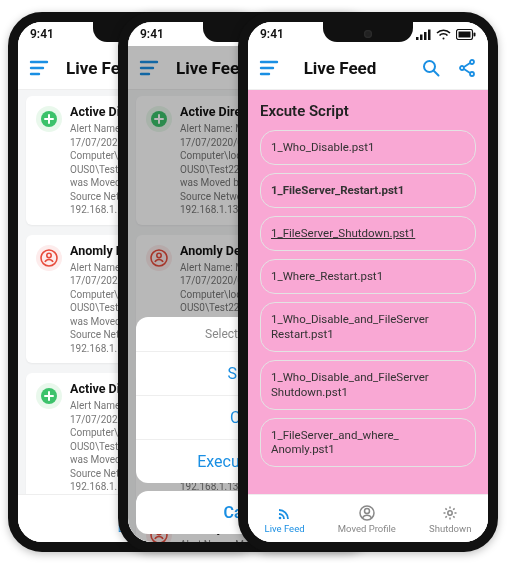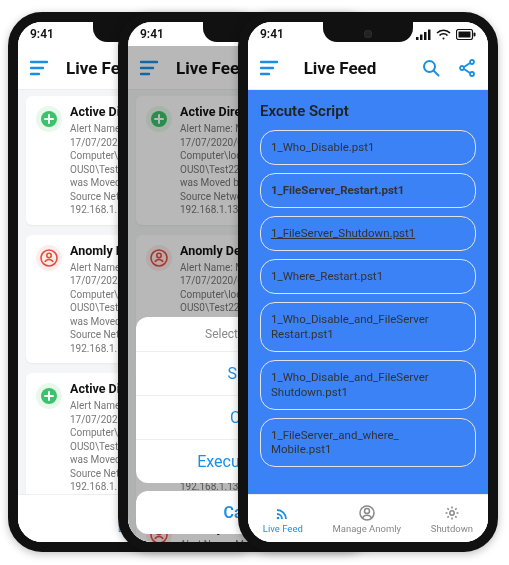--- a/index.html
+++ b/index.html
@@ -147,21 +147,21 @@
     border-radius:12px;
     text-align:center;
     font-size:16px;
     font-weight:600;
     color:#1a8fe3;
     padding:12px 0;
     cursor:pointer;
   }
   .script-page {
     flex:1;
-    background:#3b82f6;
+    background:#f9a8d4;
     padding: 8px 12px;
     overflow:hidden;
   }
   .script-title{
     font-size:15px;
     font-weight:600;
     color:#222;
     margin: 4px 0 10px;
   }
   .script-item{
@@ -475,21 +475,21 @@
       <div id="script-list">
           <div class="script-item" style="white-space: pre-line;">1_Who_Disable.pst1</div>
           <div class="script-item" style="white-space: pre-line; font-weight: bold;">1_FileServer_Restart.pst1</div>
           <div class="script-item" style="white-space: pre-line; text-decoration: underline;">1_FileServer_Shutdown.pst1</div>
           <div class="script-item" style="white-space: pre-line;">1_Where_Restart.pst1</div>
           <div class="script-item" style="white-space: pre-line;">1_Who_Disable_and_FileServer
 Restart.pst1</div>
           <div class="script-item" style="white-space: pre-line;">1_Who_Disable_and_FileServer
 Shutdown.pst1</div>
           <div class="script-item" style="white-space: pre-line;">1_FileServer_and_where_
-Mobile.pst1</div>
+Anomly.pst1</div>
         </div>
     </div>
     <div class="bottomnav">
       <div class="navitem active">
         <span class="nicon">
           <svg width="16" height="16" viewBox="0 0 16 16">
               <g fill="none" stroke="#1a8fe3" stroke-width="1.8">
                 <circle cx="3" cy="13" r="1.3" fill="#1a8fe3" stroke="none"></circle>
                 <path d="M2 9 a5 5 0 0 1 5 5"></path>
                 <path d="M2 5 a9 9 0 0 1 9 9"></path>
@@ -501,21 +501,21 @@
       <div class="navitem">
         <span class="nicon">
           <svg width="16" height="16" viewBox="0 0 16 16">
               <g fill="none" stroke="#888" stroke-width="1.5">
                 <circle cx="8" cy="8" r="7"></circle>
                 <circle cx="8" cy="6" r="2.5"></circle>
                 <path d="M3.5 13 a5 5 0 0 1 9 0"></path>
               </g>
             </svg>
         </span>
-        <span>Manage Anomly</span>
+        <span>Moved Profile</span>
       </div>
       <div class="navitem">
         <span class="nicon">
           <svg width="16" height="16" viewBox="0 0 16 16">
               <g fill="none" stroke="#888" stroke-width="1.5">
                 <circle cx="8" cy="8" r="2.2"></circle>
                 <path d="M8 1.5v2M8 12.5v2M1.5 8h2M12.5 8h2M3.4 3.4l1.4 1.4M11.2 11.2l1.4 1.4M12.6 3.4l-1.4 1.4M4.8 11.2l-1.4 1.4"></path>
               </g>
             </svg>
         </span>

